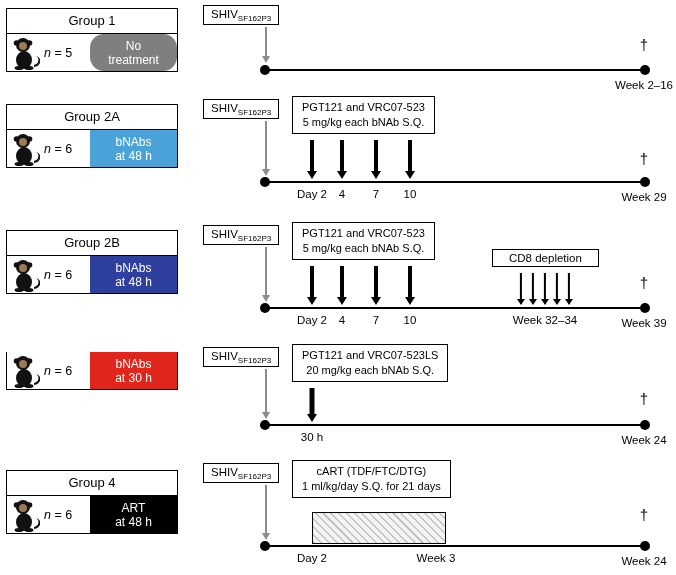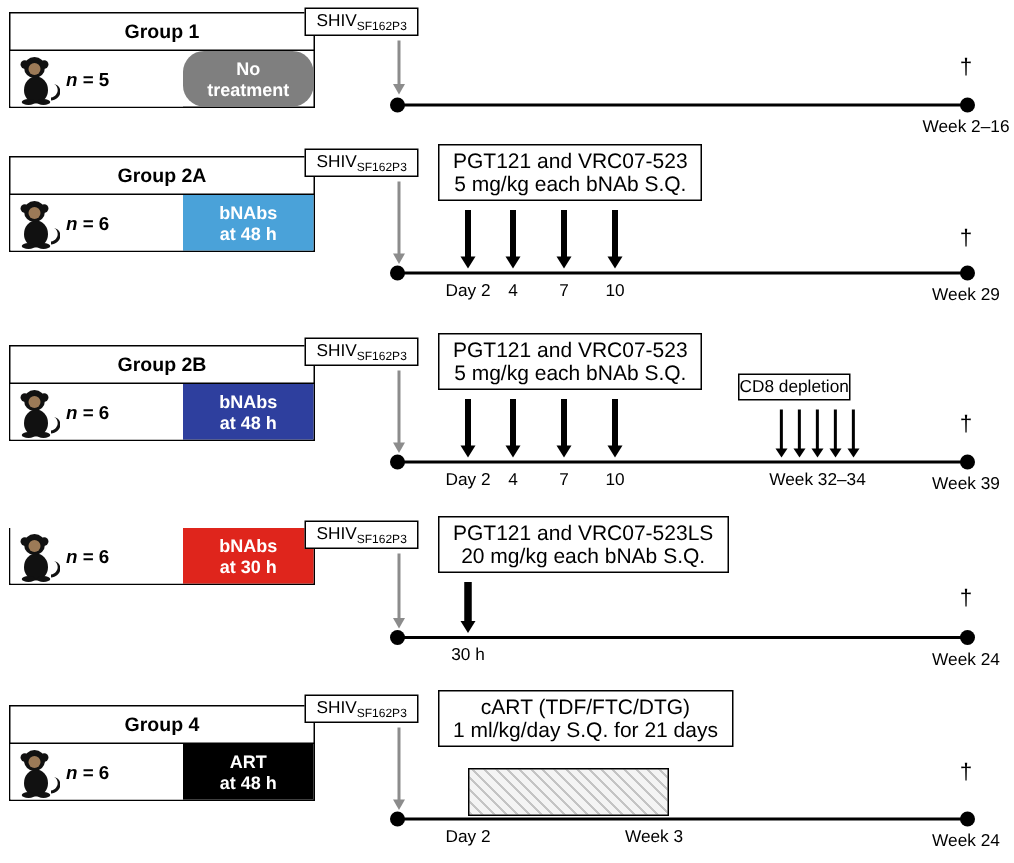--- a/index.html
+++ b/index.html
@@ -1,35 +1,35 @@
 <!DOCTYPE html>
 <html><head>
 <meta charset="utf-8">
 <style>
   *{box-sizing:border-box;margin:0;padding:0;}
   body{background:#fff;font-family:"Liberation Sans",sans-serif;color:#000;}
   .canvas{position:relative;width:676px;height:575px;background:#fff;overflow:hidden;}
 
   
-  .grp{position:absolute;left:6px;width:204px;font-weight:bold;}
+  .grp{position:absolute;left:6px;width:172px;}
   .grp-label{border:1.5px solid #000;height:26px;line-height:23px;text-align:center;font-size:13px;background:#fff;}
   .grp-body{display:flex;height:38px;border:1.5px solid #000;border-top:none;background:#fff;}
   .mn-cell{flex:1;display:flex;align-items:center;background:#fff;padding-left:3px;gap:4px;}
   .ncell{font-size:12.5px;white-space:nowrap;}
   .ncell i{font-style:italic;}
   .treat{width:87px;display:flex;flex-direction:column;justify-content:center;align-items:center;font-size:12px;line-height:14px;color:#fff;text-align:center;}
   .treat span{display:block;}
   .monkey svg{display:block;}
 
   
   .shiv{position:absolute;left:203px;border:1px solid #000;padding:2px 7px 1px;font-size:11.5px;background:#fff;white-space:nowrap;}
   .shiv sub{font-size:8px;}
-  .infobox{position:absolute;left:292px;border:1px solid #000;padding:3px 9px;font-size:14px;line-height:15px;text-align:center;background:#fff;white-space:nowrap;}
+  .infobox{position:absolute;left:292px;border:1px solid #000;padding:3px 9px;font-size:11px;line-height:15px;text-align:center;background:#fff;white-space:nowrap;}
   .infobox span{display:block;}
-  .cd8box{position:absolute;border:1px solid #000;padding:2px 0;font-size:11.5px;background:#fff;white-space:nowrap;}
+  .cd8box{position:absolute;border:1px solid #000;padding:2px 16px;font-size:11.5px;background:#fff;white-space:nowrap;}
 
   
   .garrow,.barrow,.sarrow{position:absolute;width:14px;transform:translateX(-50%);}
   .garrow i,.barrow i,.sarrow i{display:block;position:absolute;}
   .garrow .stem{left:50%;transform:translateX(-50%);top:0;bottom:6px;width:2px;background:#8c8c8c;}
   .garrow .head{left:50%;transform:translateX(-50%);bottom:0;width:0;height:0;border-left:4.5px solid transparent;border-right:4.5px solid transparent;border-top:7px solid #8c8c8c;}
   .barrow .stem{left:50%;transform:translateX(-50%);top:0;bottom:7px;width:4px;background:#000;}
   .barrow .head{left:50%;transform:translateX(-50%);bottom:0;width:0;height:0;border-left:5.5px solid transparent;border-right:5.5px solid transparent;border-top:8px solid #000;}
   .barrow.thick .stem{width:5px;}
   .sarrow .stem{left:50%;transform:translateX(-50%);top:0;bottom:5px;width:2.2px;background:#000;}

